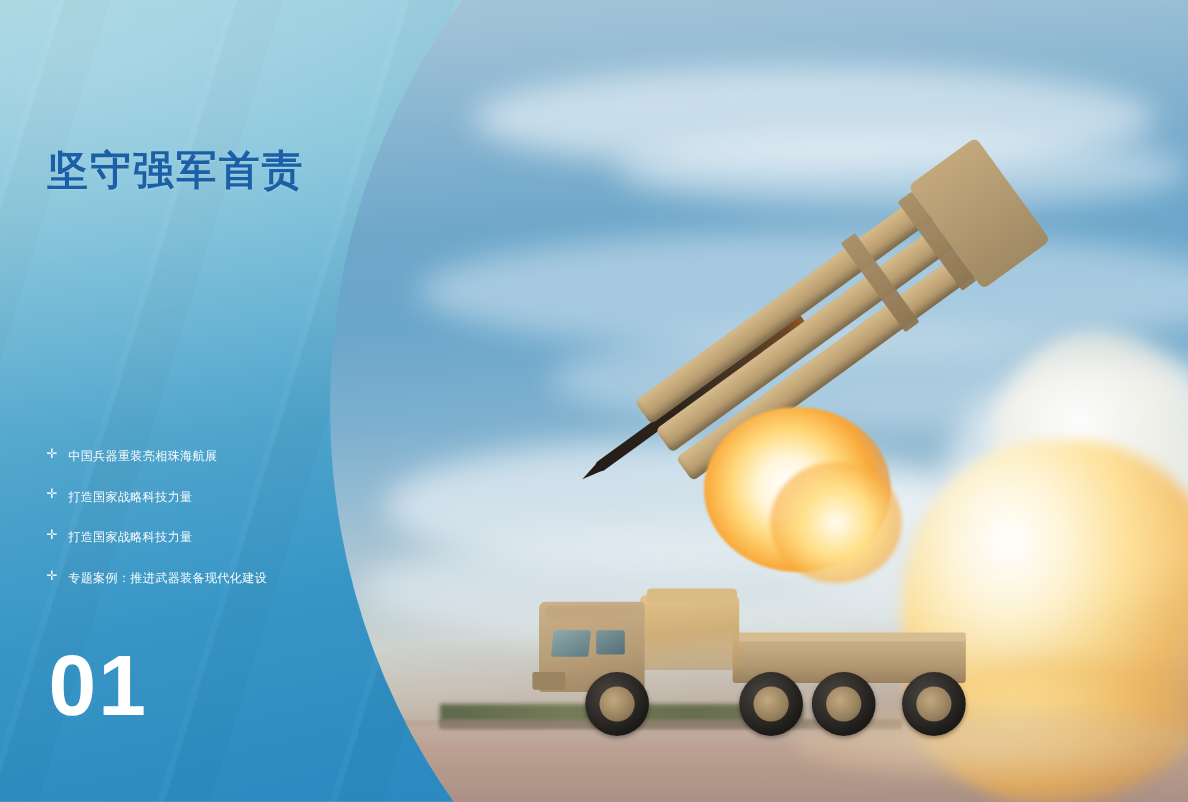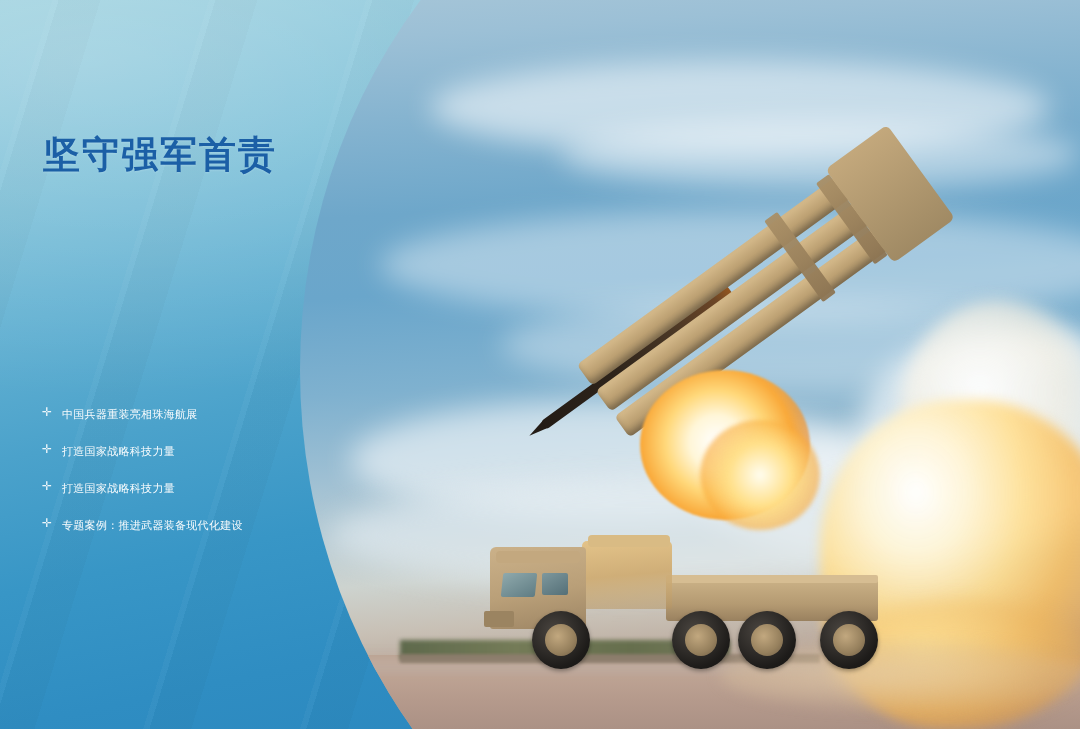--- a/index.html
+++ b/index.html
@@ -371,15 +371,16 @@
       <li>
         <span class="plus">✛</span>
         <span>打造国家战略科技力量</span>
       </li>
       <li>
         <span class="plus">✛</span>
         <span>专题案例：推进武器装备现代化建设</span>
       </li>
     </ul>
 
+    <div class="pagenum">01</div>
   </div>
 
 </div>
 
 </body></html>

